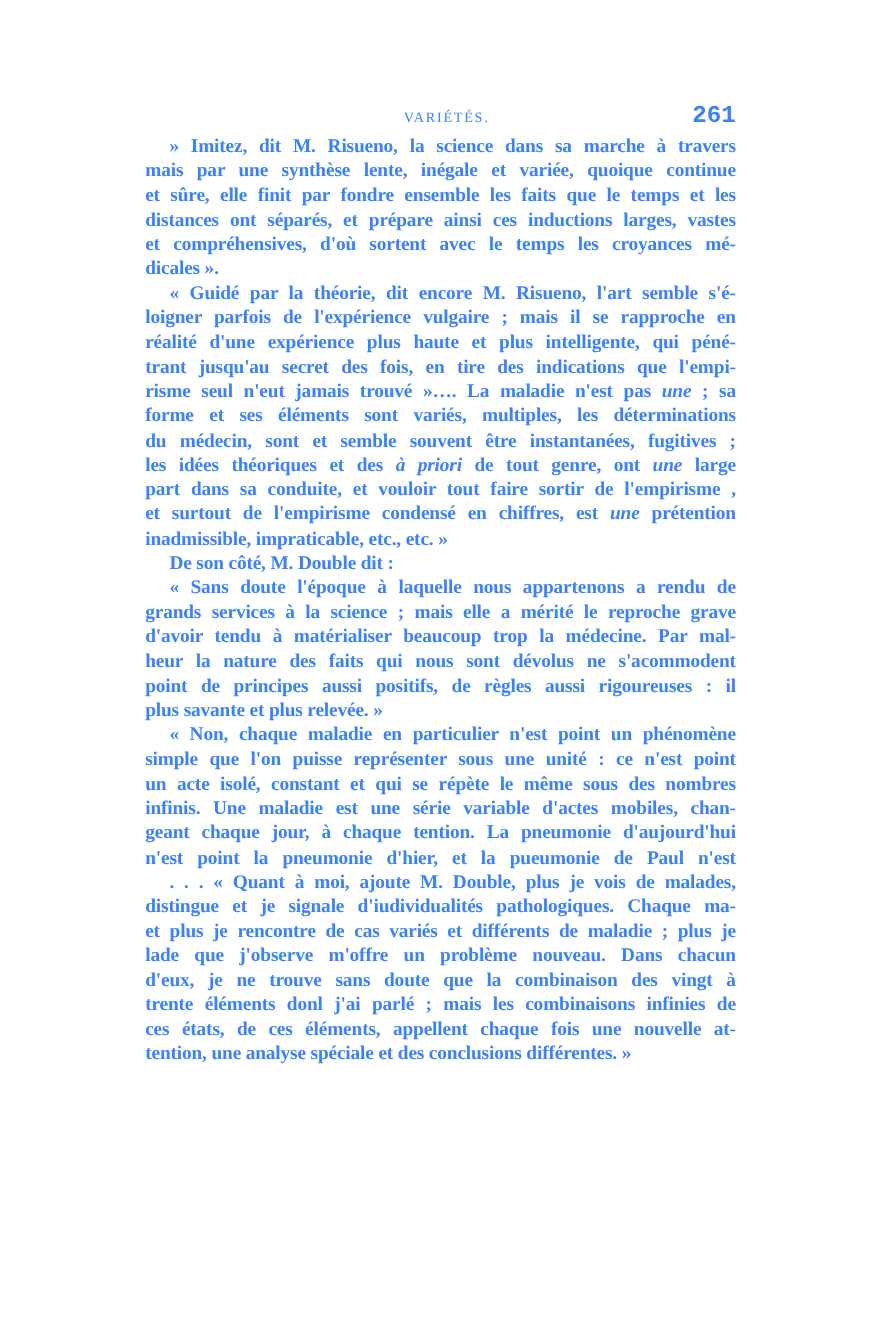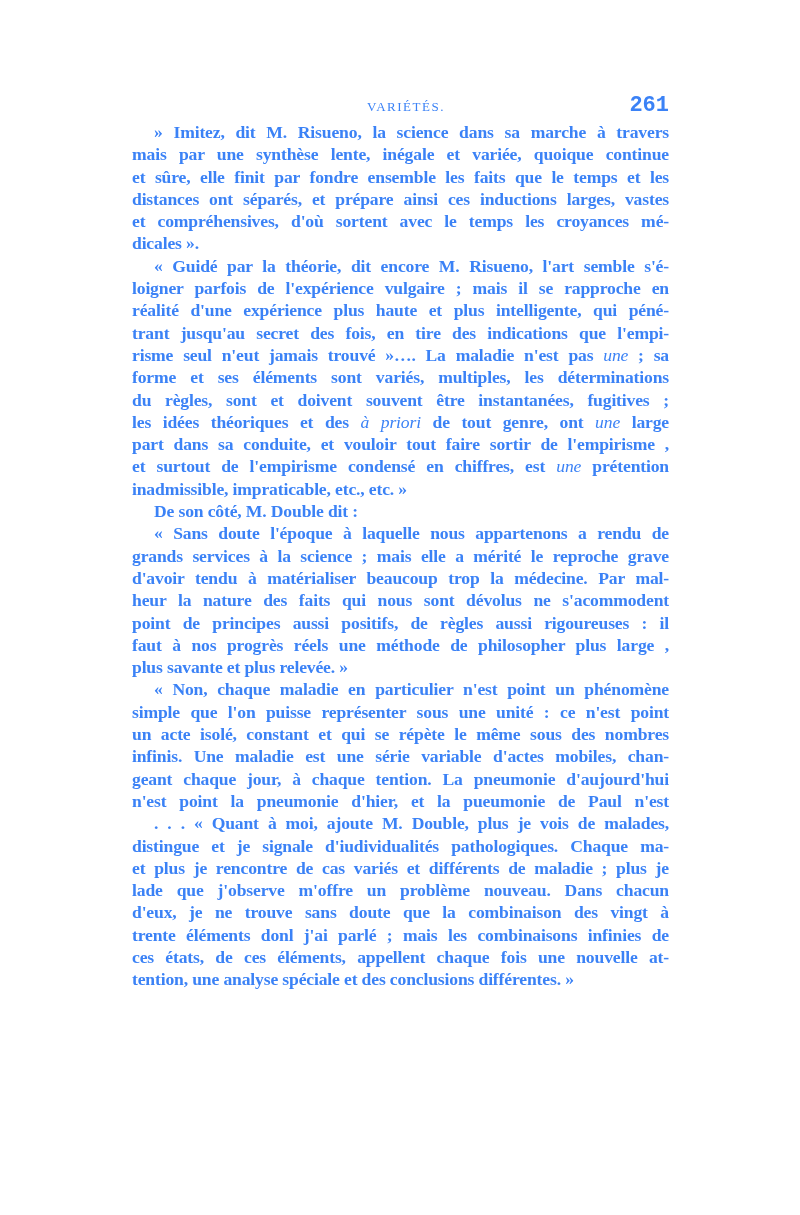--- a/index.html
+++ b/index.html
@@ -19,21 +19,21 @@
   .page-number {
     position: absolute; right: 0; top: 0; font-size: 22px; font-weight: bold; font-family: Liberation Mono, monospace;
   }
   .body-text {
     font-size: 17.6px; line-height: 22.3px; text-align: justify;
     font-weight: bold; letter-spacing: -0.15px;
   }
   .line { display: block; text-align: justify; text-align-last: justify; white-space: nowrap; height: 22.3px; }
   .line.last { text-align-last: left; }
   .indent { padding-left: 22px; }
-  em { font-style: italic; font-weight: normal; }
+  em { font-style: italic; font-weight: bold; }
 </style>
 </head>
 <body>
 
 <div class="page">
   <div class="header">
     <span class="running-head">VARIÉTÉS.</span>
     <span class="page-number">261</span>
   </div>
   <div class="body-text" id="body-text">
@@ -45,36 +45,35 @@
         <span class="line">et compréhensives, d'où sortent avec le temps les croyances mé-</span>
         <span class="line last">dicales ».</span>
       </div>
       <div>
         <span class="line indent">« Guidé par la théorie, dit encore M. Risueno, l'art semble s'é-</span>
         <span class="line">loigner parfois de l'expérience vulgaire ; mais il se rapproche en</span>
         <span class="line">réalité d'une expérience plus haute et plus intelligente, qui péné-</span>
         <span class="line">trant jusqu'au secret des fois, en tire des indications que l'empi-</span>
         <span class="line">risme seul n'eut jamais trouvé »…. La maladie n'est pas <em>une</em> ; sa</span>
         <span class="line">forme et ses éléments sont variés, multiples, les déterminations</span>
-        <span class="line">du règles, sont et doivent souvent être instantanées, fugitives ;</span>
+        <span class="line">du médecin, sont et semble souvent être instantanées, fugitives ;</span>
         <span class="line">les idées théoriques et des <em>à priori</em> de tout genre, ont <em>une</em> large</span>
         <span class="line">part dans sa conduite, et vouloir tout faire sortir de l'empirisme ,</span>
         <span class="line">et surtout de l'empirisme condensé en chiffres, est <em>une</em> prétention</span>
         <span class="line last">inadmissible, impraticable, etc., etc. »</span>
       </div>
       <div>
         <span class="line indent last">De son côté, M. Double dit :</span>
       </div>
       <div>
         <span class="line indent">« Sans doute l'époque à laquelle nous appartenons a rendu de</span>
         <span class="line">grands services à la science ; mais elle a mérité le reproche grave</span>
         <span class="line">d'avoir tendu à matérialiser beaucoup trop la médecine. Par mal-</span>
         <span class="line">heur la nature des faits qui nous sont dévolus ne s'acommodent</span>
         <span class="line">point de principes aussi positifs, de règles aussi rigoureuses : il</span>
-        <span class="line">faut à nos progrès réels une méthode de philosopher plus large ,</span>
         <span class="line last">plus savante et plus relevée. »</span>
       </div>
       <div>
         <span class="line indent">« Non, chaque maladie en particulier n'est point un phénomène</span>
         <span class="line">simple que l'on puisse représenter sous une unité : ce n'est point</span>
         <span class="line">un acte isolé, constant et qui se répète le même sous des nombres</span>
         <span class="line">infinis. Une maladie est une série variable d'actes mobiles, chan-</span>
         <span class="line">geant chaque jour, à chaque tention. La pneumonie d'aujourd'hui</span>
         <span class="line">n'est point la pneumonie d'hier, et la pueumonie de Paul n'est</span>
       </div>

